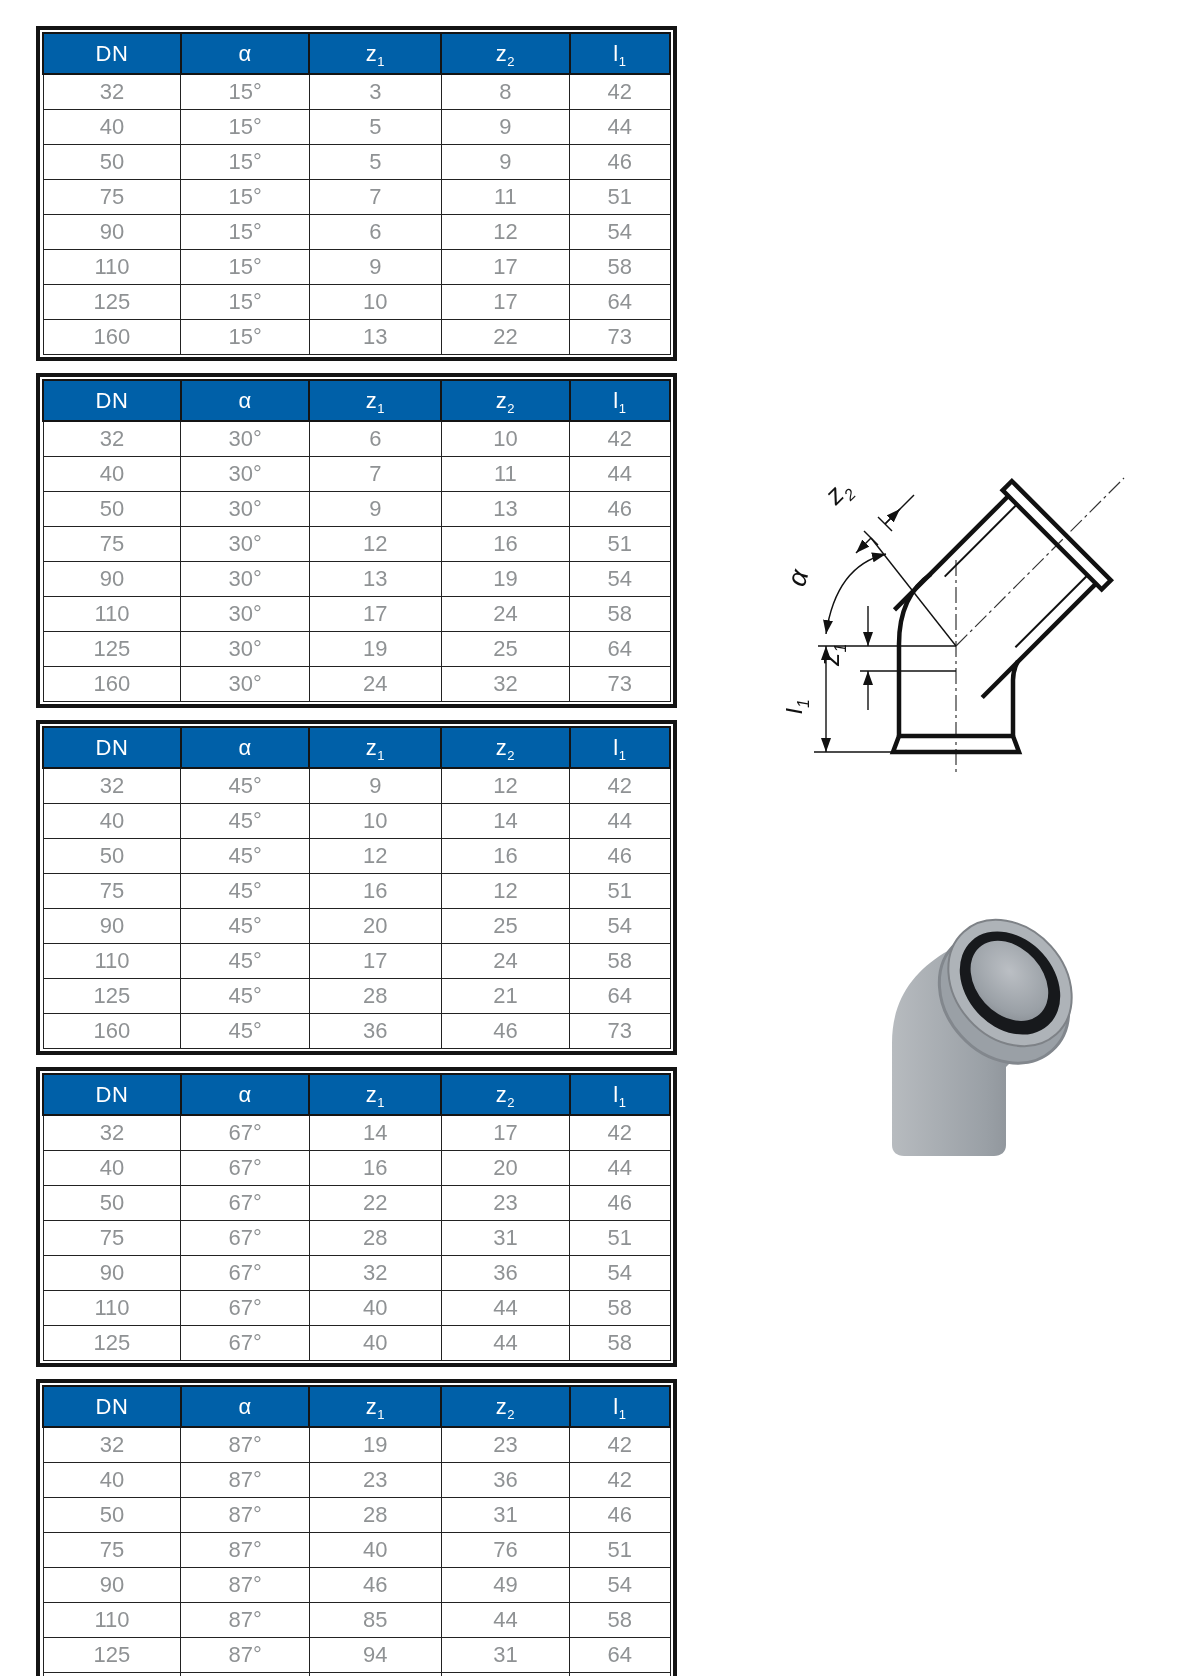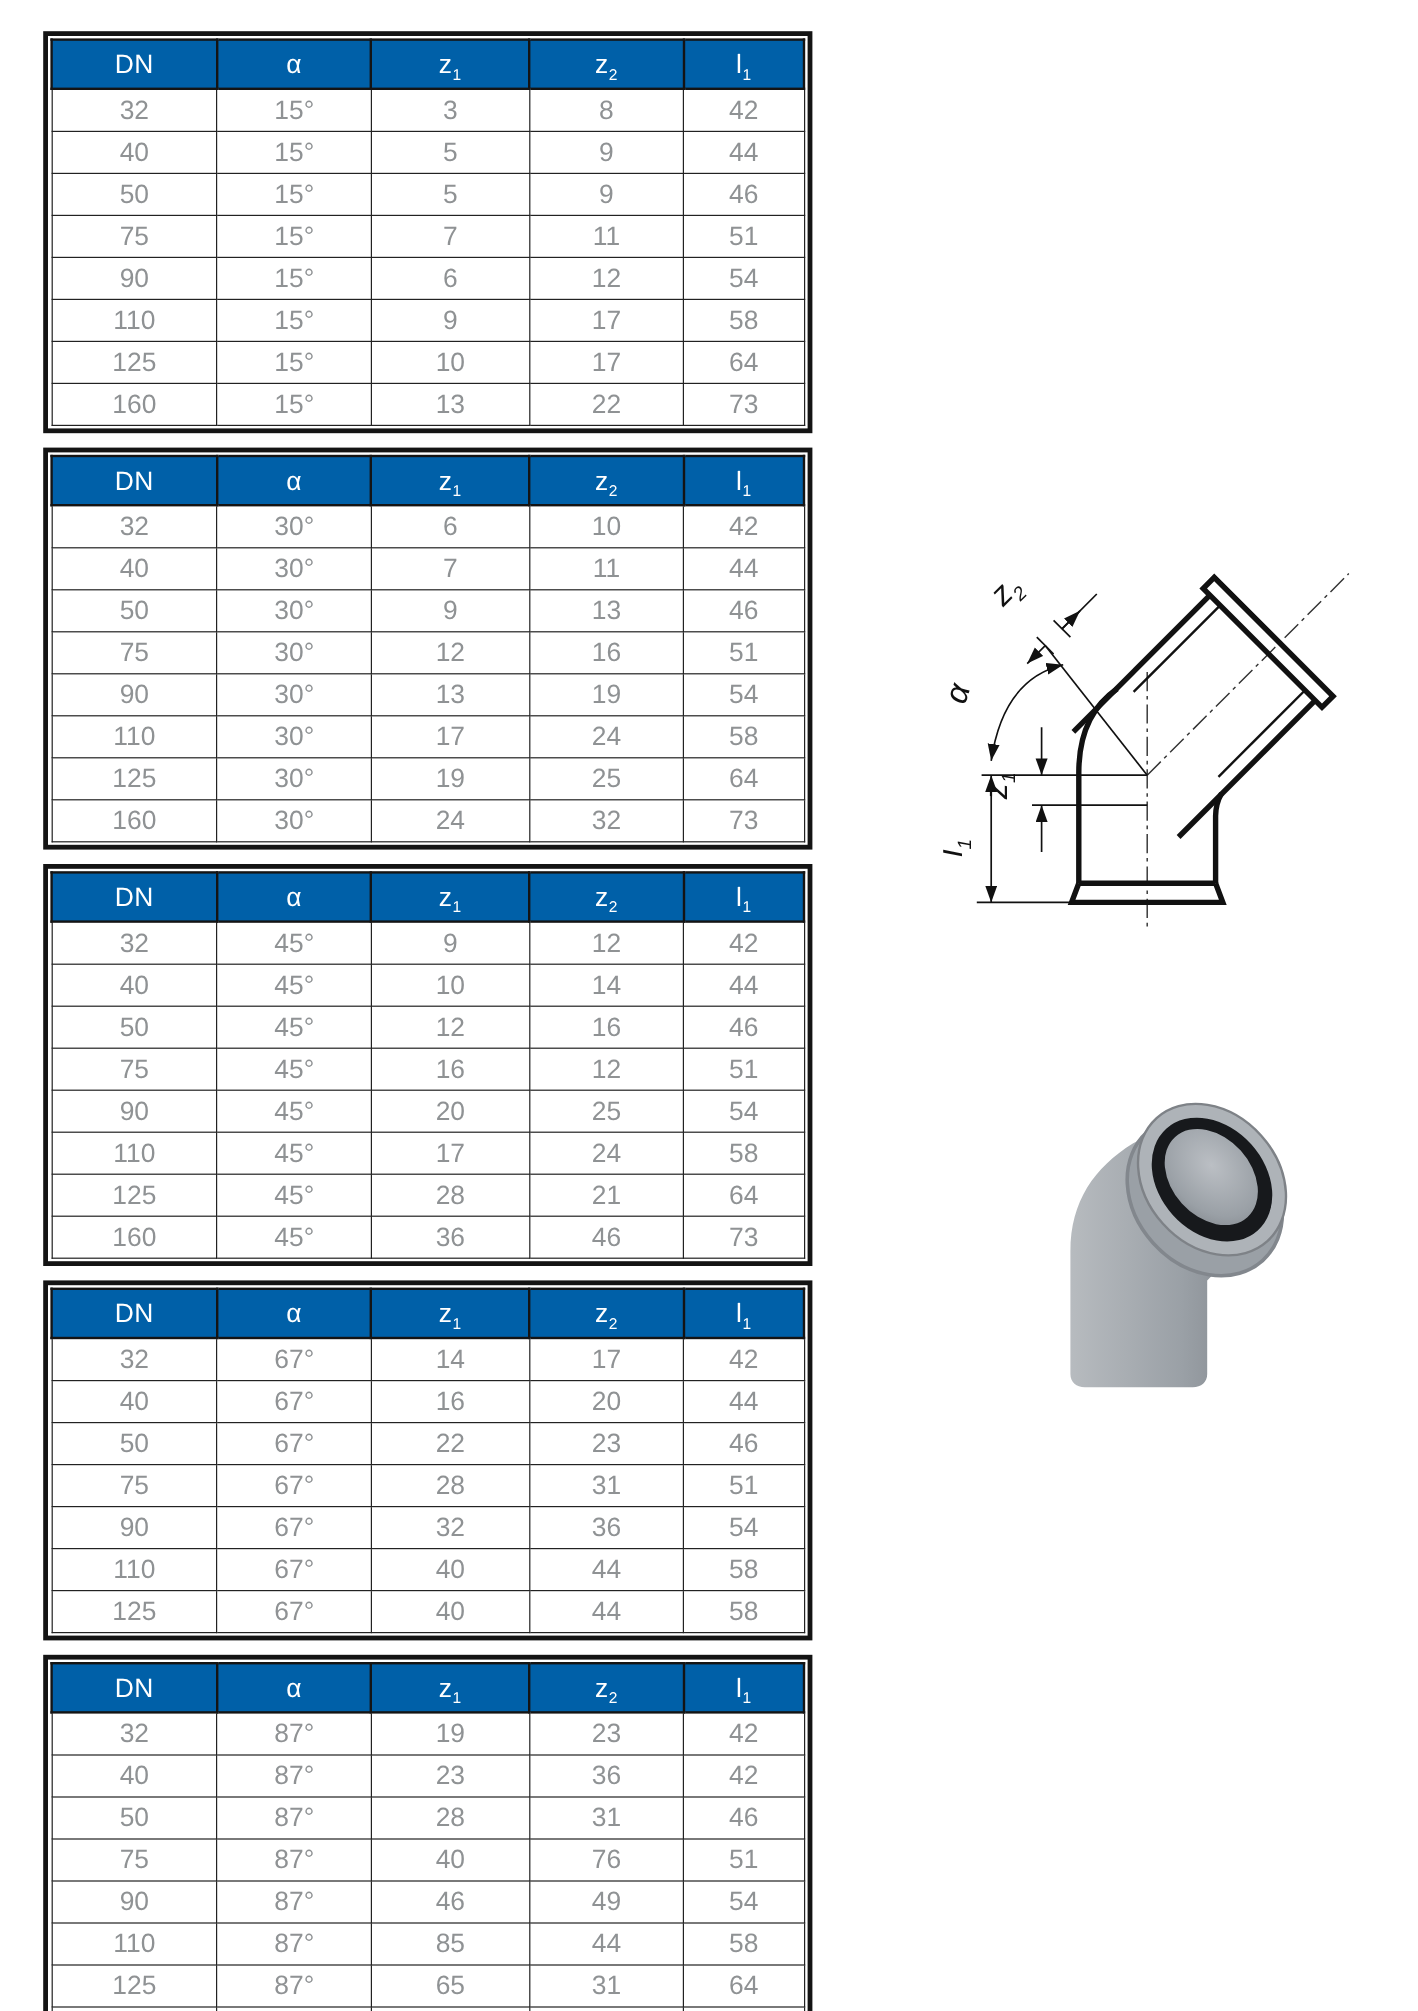--- a/index.html
+++ b/index.html
@@ -398,21 +398,21 @@
             <tr>
               <td>110</td>
               <td>87°</td>
               <td>85</td>
               <td>44</td>
               <td>58</td>
             </tr>
             <tr>
               <td>125</td>
               <td>87°</td>
-              <td>65</td>
+              <td>94</td>
               <td>31</td>
               <td>64</td>
             </tr>
             <tr>
               <td>160</td>
               <td>87°</td>
               <td>83</td>
               <td>96</td>
               <td>73</td>
             </tr>

